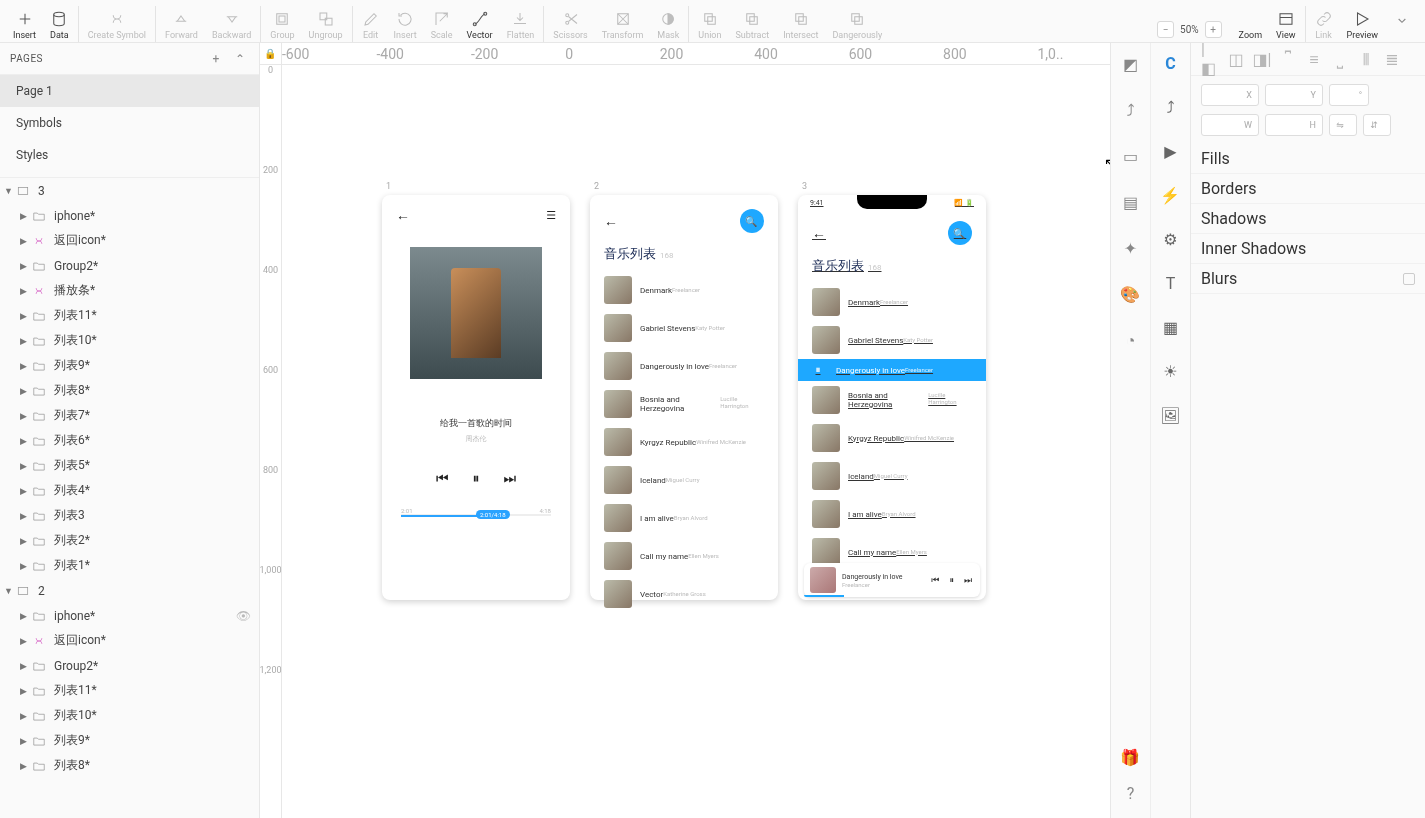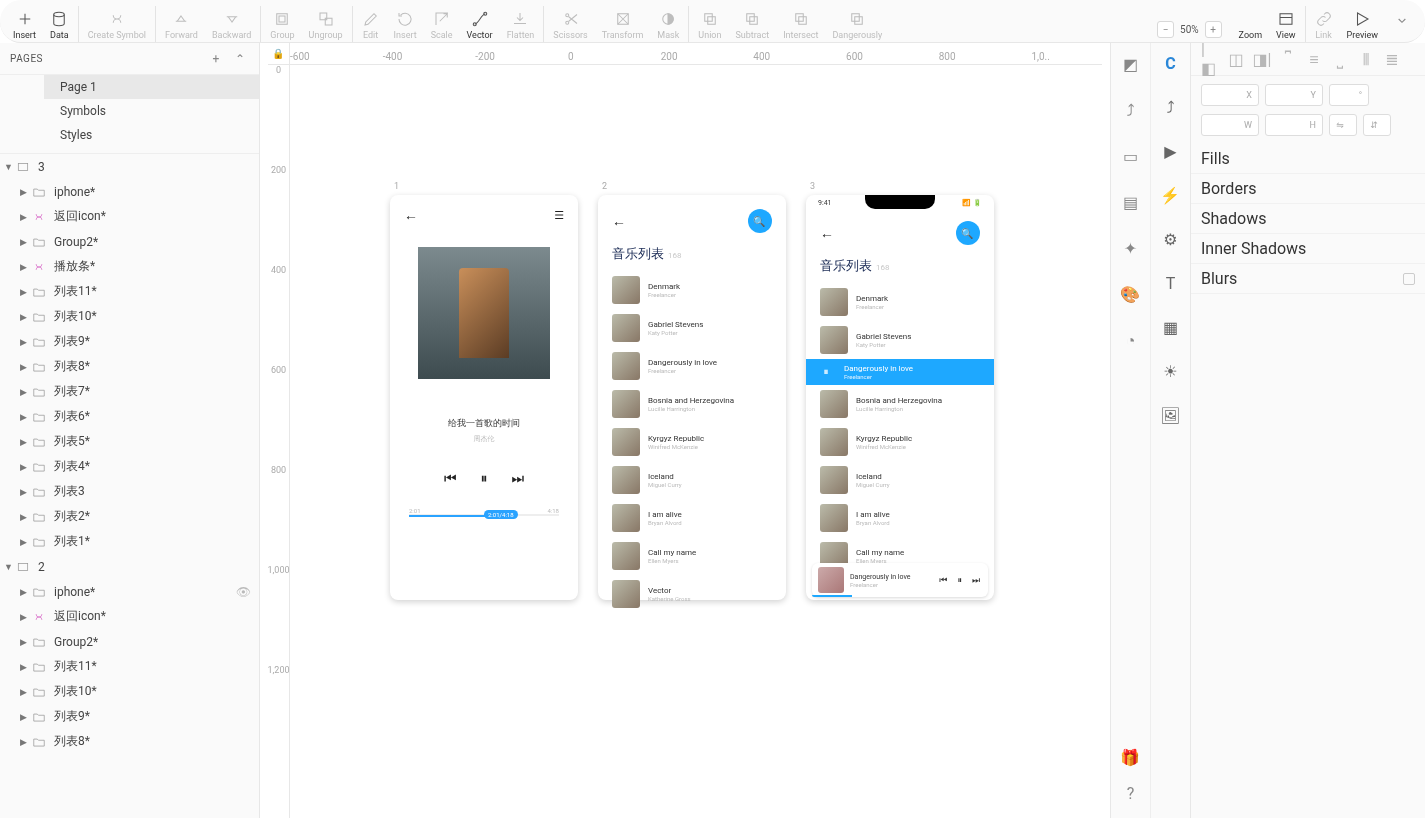--- a/index.html
+++ b/index.html
@@ -1,53 +1,53 @@
 <!DOCTYPE html>
 <html><head>
 <meta charset="utf-8">
 <style>
 * { margin:0; padding:0; box-sizing:border-box; font-family:-apple-system,BlinkMacSystemFont,"Segoe UI",Roboto,sans-serif; }
 body { width:1425px; height:818px; background:#fff; display:flex; flex-direction:column; overflow:hidden; color:#333; }
 
 
-.toolbar { height:43px; border-bottom:1px solid #e7e7e7; background:#fafafa; display:flex; align-items:flex-end; padding:0 6px;border-radius:21px; }
+.toolbar { height:43px; border-bottom:1px solid #e7e7e7; background:#fafafa; display:flex; align-items:flex-end; padding:0 6px; }
 .tb-item { display:flex; flex-direction:column; align-items:center; justify-content:flex-end; height:43px; padding:0 7px 2px; font-size:9px; color:#bdbdbd; cursor:pointer; }
 .tb-item svg,.tb-ico{ width:18px; height:18px; stroke:#bdbdbd; fill:none; stroke-width:1.4; margin-bottom:2px; }
 .tb-item.dark { color:#333; }
 .tb-item.dark svg{ stroke:#555; }
 .tb-sep { width:1px; height:36px; background:#e3e3e3; margin:0 2px; }
 .spacer{flex:1;}
 .zoom-group{display:flex;align-items:center;gap:6px;padding:0 10px 4px;}
 .zoom-val{font-size:10px;color:#555;}
 .zm-btn{width:17px;height:17px;border:1px solid #d8d8d8;border-radius:3px;display:flex;align-items:center;justify-content:center;font-size:10px;color:#888;cursor:pointer;background:#fff;}
 .tb-plain{width:34px;height:43px;display:flex;align-items:center;justify-content:center;}
 
 
-.main { flex:1; display:flex; min-height:0;gap:8px;}
+.main { flex:1; display:flex; min-height:0;}
 .sidebar { width:260px; border-right:1px solid #e7e7e7; background:#fafafa; display:flex; flex-direction:column; font-size:12px; }
 .pages-head{display:flex;align-items:center;justify-content:space-between;height:32px;padding:0 10px;border-bottom:1px solid #eee;}
 .pages-head .ttl{font-size:10px;letter-spacing:.5px;color:#555;}
 .pages-head .hbtn{width:18px;text-align:center;color:#888;cursor:pointer;}
-.page-row{height:24px;display:flex;align-items:center;padding-left:16px;color:#444;cursor:pointer;margin-left:44px;}
+.page-row{height:32px;display:flex;align-items:center;padding-left:16px;color:#444;cursor:pointer;}
 .page-row.sel{background:#e8e8e8;}
 .layers{flex:1;overflow:auto;border-top:1px solid #eee;margin-top:6px;}
 .layer-row{height:25px;display:flex;align-items:center;padding-right:8px;color:#444;cursor:pointer;}
 .layer-row .tri{width:10px;font-size:9px;color:#777;}
 .layer-row .ico{width:18px;height:18px;margin-right:6px;display:flex;align-items:center;justify-content:center;}
 .layer-row .ico svg{width:14px;height:14px;stroke:#999;fill:none;stroke-width:1.3;}
 .layer-row .ico.pink svg{stroke:#d96ec9;fill:none;}
 .vis{margin-left:auto;opacity:.35;}
 .indent0{padding-left:4px;} .indent1{padding-left:20px;}
 
 
 .canvas-wrap{flex:1;display:flex;flex-direction:column;min-width:0;}
 .ruler-h{height:22px;border-bottom:1px solid #e7e7e7;background:#fff;display:flex;align-items:flex-end;position:relative;}
 .ruler-h .lock{width:22px;height:22px;border-right:1px solid #e7e7e7;border-bottom:1px solid #e7e7e7;display:flex;align-items:center;justify-content:center;color:#aaa;font-size:10px;position:absolute;left:0;top:0;}
 .ticks{margin-left:22px;display:flex;width:100%;}
-.tick{width:100px;font-size:10px;color:#aaa;display:flex;align-items:flex-end;height:22px;padding-bottom:2px;}
+.tick{width:100px;font-size:14px;color:#aaa;display:flex;align-items:flex-end;height:22px;padding-bottom:2px;}
 .canvas-body{flex:1;display:flex;min-height:0;}
 .ruler-v{width:22px;border-right:1px solid #e7e7e7;background:#fff;display:flex;flex-direction:column;align-items:center;}
 .vtick{height:100px;font-size:9px;color:#aaa;writing-mode:horizontal-tb;display:flex;align-items:flex-start;justify-content:center;}
 .canvas{flex:1;position:relative;overflow:hidden;background:#fff;}
 .cursor{position:absolute;left:822px;top:90px;font-size:14px;color:#000;}
 
 .artboard{position:absolute;background:#fff;border-radius:8px;box-shadow:0 2px 6px rgba(0,0,0,.18);}
 .ab-label{position:absolute;top:-14px;left:4px;font-size:9px;color:#aaa;}
 .ab1{left:100px;top:130px;width:188px;height:405px;}
 .ab2{left:308px;top:130px;width:188px;height:405px;}
@@ -73,21 +73,21 @@
 
 .list-head{width:100%;padding:14px 14px 0;display:flex;align-items:center;justify-content:space-between;}
 .list-title{display:flex;align-items:baseline;gap:4px;margin-left:14px;margin-top:12px;}
 .list-title .lt{font-size:13px;color:#1b2b55;font-weight:500;}
 .list-title .cnt{font-size:8px;color:#c8c8c8;}
 .search-fab{width:24px;height:24px;border-radius:50%;background:#1ea8ff;display:flex;align-items:center;justify-content:center;color:#fff;font-size:10px;cursor:pointer;}
 .listbox{margin-top:8px;width:100%;display:flex;flex-direction:column;}
 .row{display:flex;align-items:center;padding:5px 14px;gap:8px;}
 .row.active{background:#1ea8ff;color:#fff;}
 .thumb{width:28px;height:28px;background:linear-gradient(135deg,#bba,#876);border-radius:3px;flex:0 0 28px;}
-.meta{display:flex;flex-direction:column;}
+.meta{display:flex;flex-direction:row;}
 .tnm{font-size:8px;}
 .art{font-size:6px;color:#bbb;}
 .row.active .art{color:#dff1ff;}
 .pause-mini{width:12px;text-align:center;font-size:10px;margin-right:4px;color:#fff;}
 .now-bar{position:absolute;bottom:3px;left:6px;right:6px;height:34px;background:#fff;border-radius:6px;box-shadow:0 1px 3px rgba(0,0,0,.15);display:flex;align-items:center;padding:0 6px;gap:6px;}
 .nb-t{width:26px;height:26px;background:linear-gradient(135deg,#caa,#a77);border-radius:3px;}
 .nb-meta{flex:1;display:flex;flex-direction:column;}
 .nb-nm{font-size:7px;}
 .nb-ar{font-size:6px;color:#bbb;}
 .nb-ctrl{font-size:9px;color:#333;padding:0 2px;cursor:pointer;}
@@ -658,21 +658,21 @@
                     <span class="art">Katherine Gross</span>
                   </div>
                 </div>
               </div>
           </div>
         </div>
 
         <div class="artboard ab3">
           <div class="ab-label">3</div>
           <div class="notch"></div>
-          <div class="ab-inner" style="align-items:stretch;">
+          <div class="ab-inner" style="align-items:stretch;text-decoration:underline;">
             <div class="statusbar">
               <span>9:41</span>
               <span>📶 🔋</span>
             </div>
             <div class="list-head">
               <span class="back-icn">←</span>
               <span class="search-fab">🔍</span>
             </div>
             <div class="list-title">
               <span class="lt">音乐列表</span>

